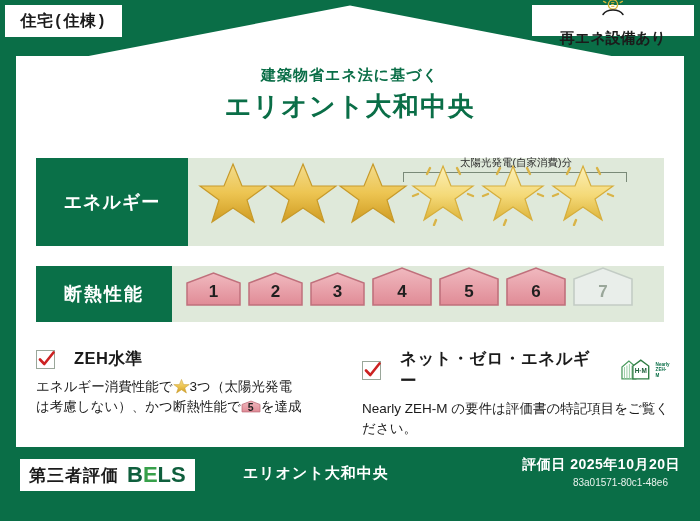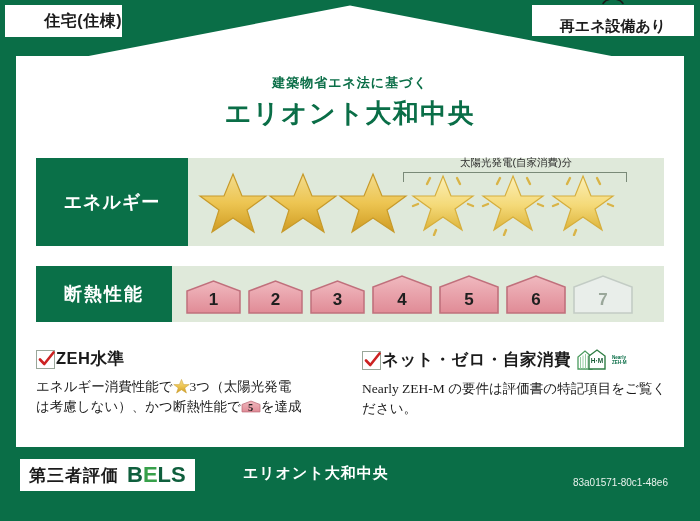--- a/index.html
+++ b/index.html
@@ -27,56 +27,57 @@
   }
   .roof-cap{
     position:absolute;left:16px;top:56px;width:668px;height:16px;background:#ffffff;
   }
 
   
   .chip{
     position:absolute;
     background:#ffffff;
     border:1px solid #0a6e47;
-    display:flex;align-items:center;justify-content:flex-end;
+    display:flex;align-items:center;justify-content:center;
     box-sizing:border-box;
+    font-family:Liberation Mono, monospace;
   }
   #house-type-chip{left:4px;top:4px;width:119px;height:34px;}
   #house-type-chip .t{
     font-size:16px;font-weight:bold;color:#1b1b1b;letter-spacing:.5px;
   }
   #renewable-chip{right:5px;top:4px;width:164px;height:33px;gap:6px;padding:0 8px;flex-direction:column;}
   #renewable-chip .t{font-size:15px;font-weight:bold;color:#1b1b1b;}
 
   
   .title-wrap{position:absolute;left:0;right:0;top:62px;text-align:center;}
   #label-subtitle{
-    font-size:13px;font-weight:bold;color:#0a6e47;letter-spacing:1px;
-    margin:12px 0 4px 0;
+    font-size:15px;font-weight:bold;color:#0a6e47;letter-spacing:1px;
+    margin:4px 0 4px 0;
   }
   #label-title{
     font-size:26px;font-weight:bold;color:#0a6e47;letter-spacing:1.5px;margin:0;
   }
 
   
   .perf-row{position:absolute;display:flex;align-items:stretch;}
   #energy-row{left:36px;top:158px;width:628px;height:88px;}
   #insulation-row{left:36px;top:266px;width:628px;height:56px;}
 
   .row-label{
     background:#0a7048;color:#ffffff;
     display:flex;flex-direction:column;align-items:center;justify-content:center;
     box-sizing:border-box;
   }
   #energy-row .row-label{width:152px;font-size:18px;font-weight:bold;line-height:1.35;letter-spacing:1px;}
   #insulation-row .row-label{width:136px;font-size:18px;font-weight:bold;letter-spacing:2px;}
 
   .row-value{
     flex:1;background:#dfe9da;position:relative;
-    display:flex;align-items:center;
+    display:flex;align-items:flex-start;
   }
 
   
   .stars{display:flex;align-items:center;gap:0px;padding-left:10px;}
   .star{
     width:70px;height:68px;position:relative;flex:0 0 auto;
   }
   .star svg{display:block;width:100%;height:100%;}
 
   
@@ -94,28 +95,28 @@
   .house-badge svg{display:block;}
   .house-badge .num{
     position:absolute;left:0;right:0;bottom:5px;text-align:center;
     font-size:17px;font-weight:bold;color:#1f1f1f;
   }
   .house-badge.off .num{color:#9aa79a;}
 
   
   .claims{position:absolute;left:36px;top:348px;width:634px;display:flex;gap:18px;}
   .claim{flex:1;}
-  .claim-head{display:flex;align-items:center;gap:1px;margin-bottom:7px;}
+  .claim-head{display:flex;align-items:center;gap:19px;margin-bottom:7px;}
   .checkbox{
     width:19px;height:19px;border:1.6px solid #9aa79a;background:#fff;
     position:relative;flex:0 0 auto;box-sizing:border-box;
   }
   .checkbox svg{position:absolute;left:1px;top:0px;}
   .claim-title{font-size:16.5px;font-weight:bold;color:#1b1b1b;letter-spacing:.5px;}
-  .claim-body{font-size:13.5px;color:#1b1b1b;line-height:1.5;font-family:Liberation Serif, serif;}
+  .claim-body{font-size:13.5px;color:#1b1b1b;line-height:1.5;}
   .inline-star{display:inline-block;vertical-align:-3px;width:17px;height:16px;}
   .inline-house{display:inline-block;vertical-align:-4px;width:20px;height:17px;position:relative;}
   .inline-house .n{
     position:absolute;left:0;right:0;bottom:0px;text-align:center;
     font-size:10.5px;font-weight:bold;color:#1f1f1f;
   }
   #zehm-logo{display:inline-flex;align-items:center;gap:2px;vertical-align:-7px;margin-left:4px;}
   #zehm-logo .tiny{font-size:4.6px;color:#0a6e47;line-height:1.15;font-weight:bold;}
 
   
@@ -329,21 +330,21 @@
       </div>
     </div>
 
     <div class="claim">
       <div class="claim-head">
         <span class="checkbox">
           <svg width="17" height="17" viewBox="0 0 17 17">
             <path d="M2 8.5 L6.3 13 L15.5 1.5" fill="none" stroke="#cc2222" stroke-width="2.6" stroke-linecap="round" stroke-linejoin="round"></path>
           </svg>
         </span>
-        <span class="claim-title">ネット・ゼロ・自家消費</span>
+        <span class="claim-title">ネット・ゼロ・エネルギー</span>
         <span id="zehm-logo">
           <svg width="34" height="24" viewBox="0 0 34 24">
             <path d="M2 21 L2 9 L9 3 L16 9 L16 21 Z" fill="none" stroke="#4a9b5e" stroke-width="1.3"></path>
             <g stroke="#8dc79a" stroke-width="0.9" fill="none">
               <line x1="4.5" y1="9" x2="4.5" y2="21"></line>
                 <line x1="7" y1="7.5" x2="7" y2="21"></line>
               <line x1="9.5" y1="6" x2="9.5" y2="21"></line>
                 <line x1="12" y1="7.5" x2="12" y2="21"></line>
             </g>
             <path d="M13 21 L13 8 L21 2 L29 8 L29 21 Z" fill="#ffffff" stroke="#2f7d44" stroke-width="1.4"></path>
@@ -359,16 +360,20 @@
     </div>
 
   </div>
 
   <div class="footer">
     <div id="bels-chip">
       <span class="jp">第三者評価</span>
       <span class="bels"><span>B</span><span class="e">E</span><span>LS</span></span>
     </div>
     <div id="building-name">エリオント大和中央</div>
+    <div id="eval-date">
+      <span>評価日</span>
+      <span>2025年10月20日</span>
+    </div>
     <div id="eval-id">83a01571-80c1-48e6</div>
   </div>
 
 </div>
 
 </body></html>

